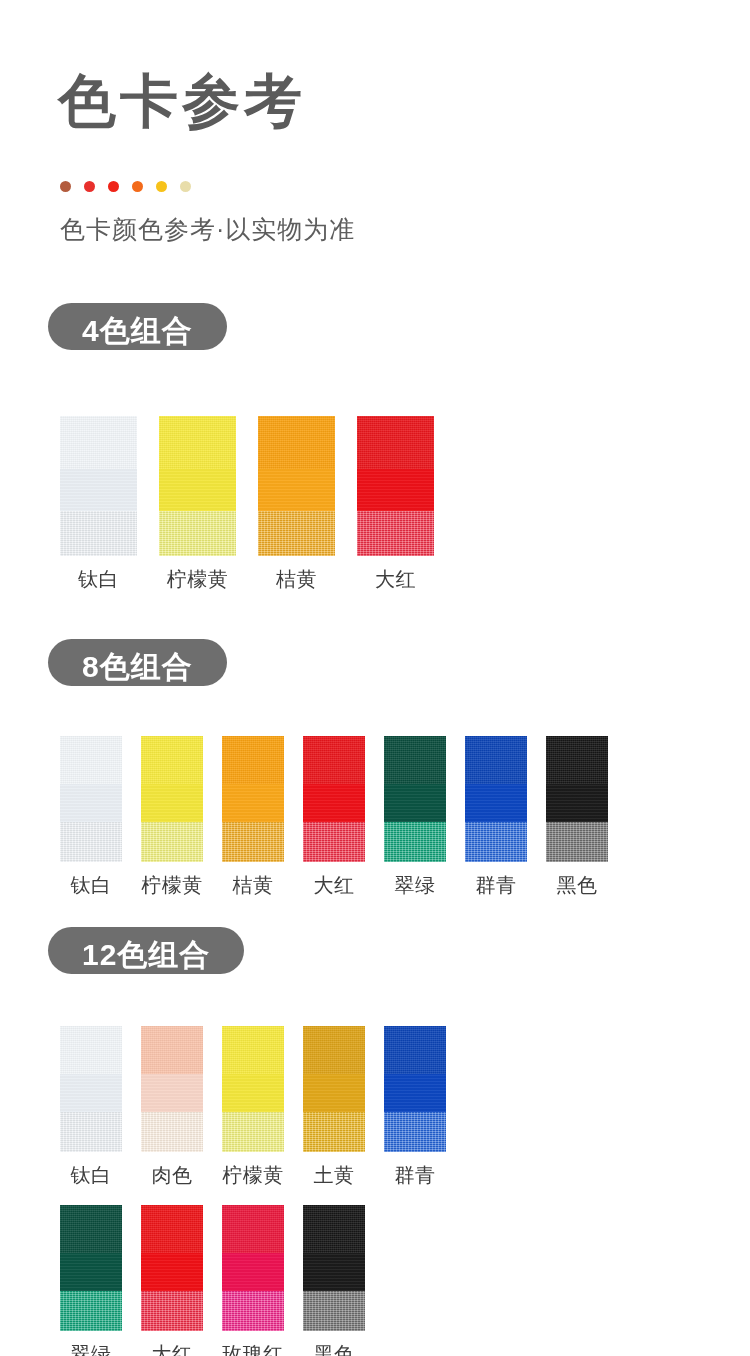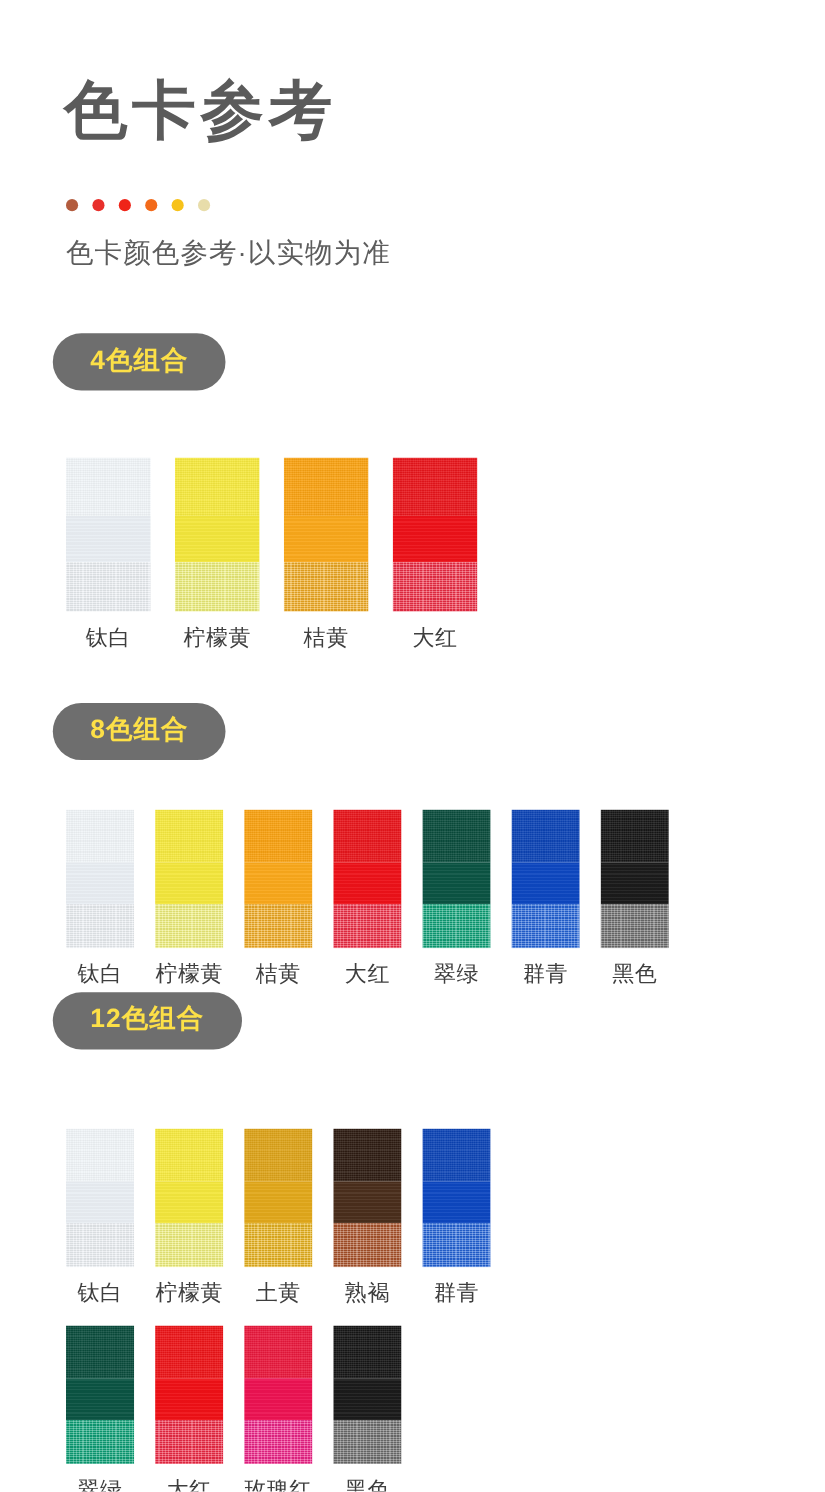--- a/index.html
+++ b/index.html
@@ -55,26 +55,26 @@
     letter-spacing: 1px;
     white-space: nowrap;
     font-weight: 400;
   }
 
   
   .section { position: absolute; left: 0; width: 750px; }
   .badge {
     display: inline-block;
     background: #6e6e6e;
-    color: #fde047;
+    color: #ffffff;
     border-radius: 34px;
-    font-size: 24px;
+    font-size: 30px;
     font-weight: 900;
     letter-spacing: 1px;
-    padding: 13px 34px 15px 34px;
+    padding: 13px 34px 4px 34px;
     line-height: 1;
     white-space: nowrap;
     margin-left: 48px;
   }
 
   
   .swatch-row {
     display: flex;
     margin-left: 60px;
   }
@@ -134,21 +134,21 @@
       <span class="dot" style="background: rgb(243, 106, 26);"></span>
       <span class="dot" style="background: rgb(247, 194, 26);"></span>
       <span class="dot" style="background: rgb(232, 221, 170);"></span>
     </div>
   <div id="subtitle">色卡颜色参考·以实物为准</div>
 </div>
 
 <div id="sections-root">
     <div class="section" style="top: 303px;"><div class="badge">4色组合</div></div>
     <div class="section" style="top: 639px;"><div class="badge">8色组合</div></div>
-    <div class="section" style="top: 902px;"><div class="badge">12色组合</div></div>
+    <div class="section" style="top: 927px;"><div class="badge">12色组合</div></div>
   </div>
 
 <div class="swatch-row" style="position: absolute; left: 0px; top: 416px; gap: 22px;">
     <div class="swatch-cell">
       <div class="swatch" style="width: 77px; height: 140px;">
         <div class="band b1" style="background: rgb(241, 245, 248); height: 53px;"></div>
         <div class="band b2" style="background: rgb(233, 238, 243); height: 42px;"></div>
         <div class="band b3" style="background: rgb(237, 241, 245); height: 45px;"></div>
       </div>
       <div class="swatch-label">钛白</div>
@@ -240,44 +240,44 @@
     <div class="swatch-cell">
       <div class="swatch" style="width: 62px; height: 126px;">
         <div class="band b1" style="background: rgb(241, 245, 248); height: 48px;"></div>
         <div class="band b2" style="background: rgb(233, 238, 243); height: 38px;"></div>
         <div class="band b3" style="background: rgb(237, 241, 245); height: 40px;"></div>
       </div>
       <div class="swatch-label">钛白</div>
     </div>
     <div class="swatch-cell">
       <div class="swatch" style="width: 62px; height: 126px;">
+        <div class="band b1" style="background: rgb(249, 196, 172); height: 48px;"></div>
+        <div class="band b2" style="background: rgb(247, 213, 200); height: 38px;"></div>
+        <div class="band b3" style="background: rgb(251, 238, 224); height: 40px;"></div>
+      </div>
+      <div class="swatch-label">肉色</div>
+    </div>
+    <div class="swatch-cell">
+      <div class="swatch" style="width: 62px; height: 126px;">
         <div class="band b1" style="background: rgb(246, 233, 63); height: 48px;"></div>
         <div class="band b2" style="background: rgb(243, 230, 60); height: 38px;"></div>
         <div class="band b3" style="background: rgb(240, 240, 124); height: 40px;"></div>
       </div>
       <div class="swatch-label">柠檬黄</div>
     </div>
     <div class="swatch-cell">
       <div class="swatch" style="width: 62px; height: 126px;">
         <div class="band b1" style="background: rgb(220, 162, 24); height: 48px;"></div>
         <div class="band b2" style="background: rgb(225, 168, 27); height: 38px;"></div>
         <div class="band b3" style="background: rgb(232, 178, 30); height: 40px;"></div>
       </div>
       <div class="swatch-label">土黄</div>
     </div>
     <div class="swatch-cell">
       <div class="swatch" style="width: 62px; height: 126px;">
-        <div class="band b1" style="background: rgb(46, 28, 18); height: 48px;"></div>
-        <div class="band b2" style="background: rgb(74, 46, 28); height: 38px;"></div>
-        <div class="band b3" style="background: rgb(169, 82, 42); height: 40px;"></div>
-      </div>
-      <div class="swatch-label">熟褐</div>
-    </div>
-    <div class="swatch-cell">
-      <div class="swatch" style="width: 62px; height: 126px;">
         <div class="band b1" style="background: rgb(12, 68, 181); height: 48px;"></div>
         <div class="band b2" style="background: rgb(13, 71, 192); height: 38px;"></div>
         <div class="band b3" style="background: rgb(36, 100, 216); height: 40px;"></div>
       </div>
       <div class="swatch-label">群青</div>
     </div>
   </div>
 <div class="swatch-row" style="position: absolute; left: 0px; top: 1205px; gap: 19px;">
     <div class="swatch-cell">
       <div class="swatch" style="width: 62px; height: 126px;">

